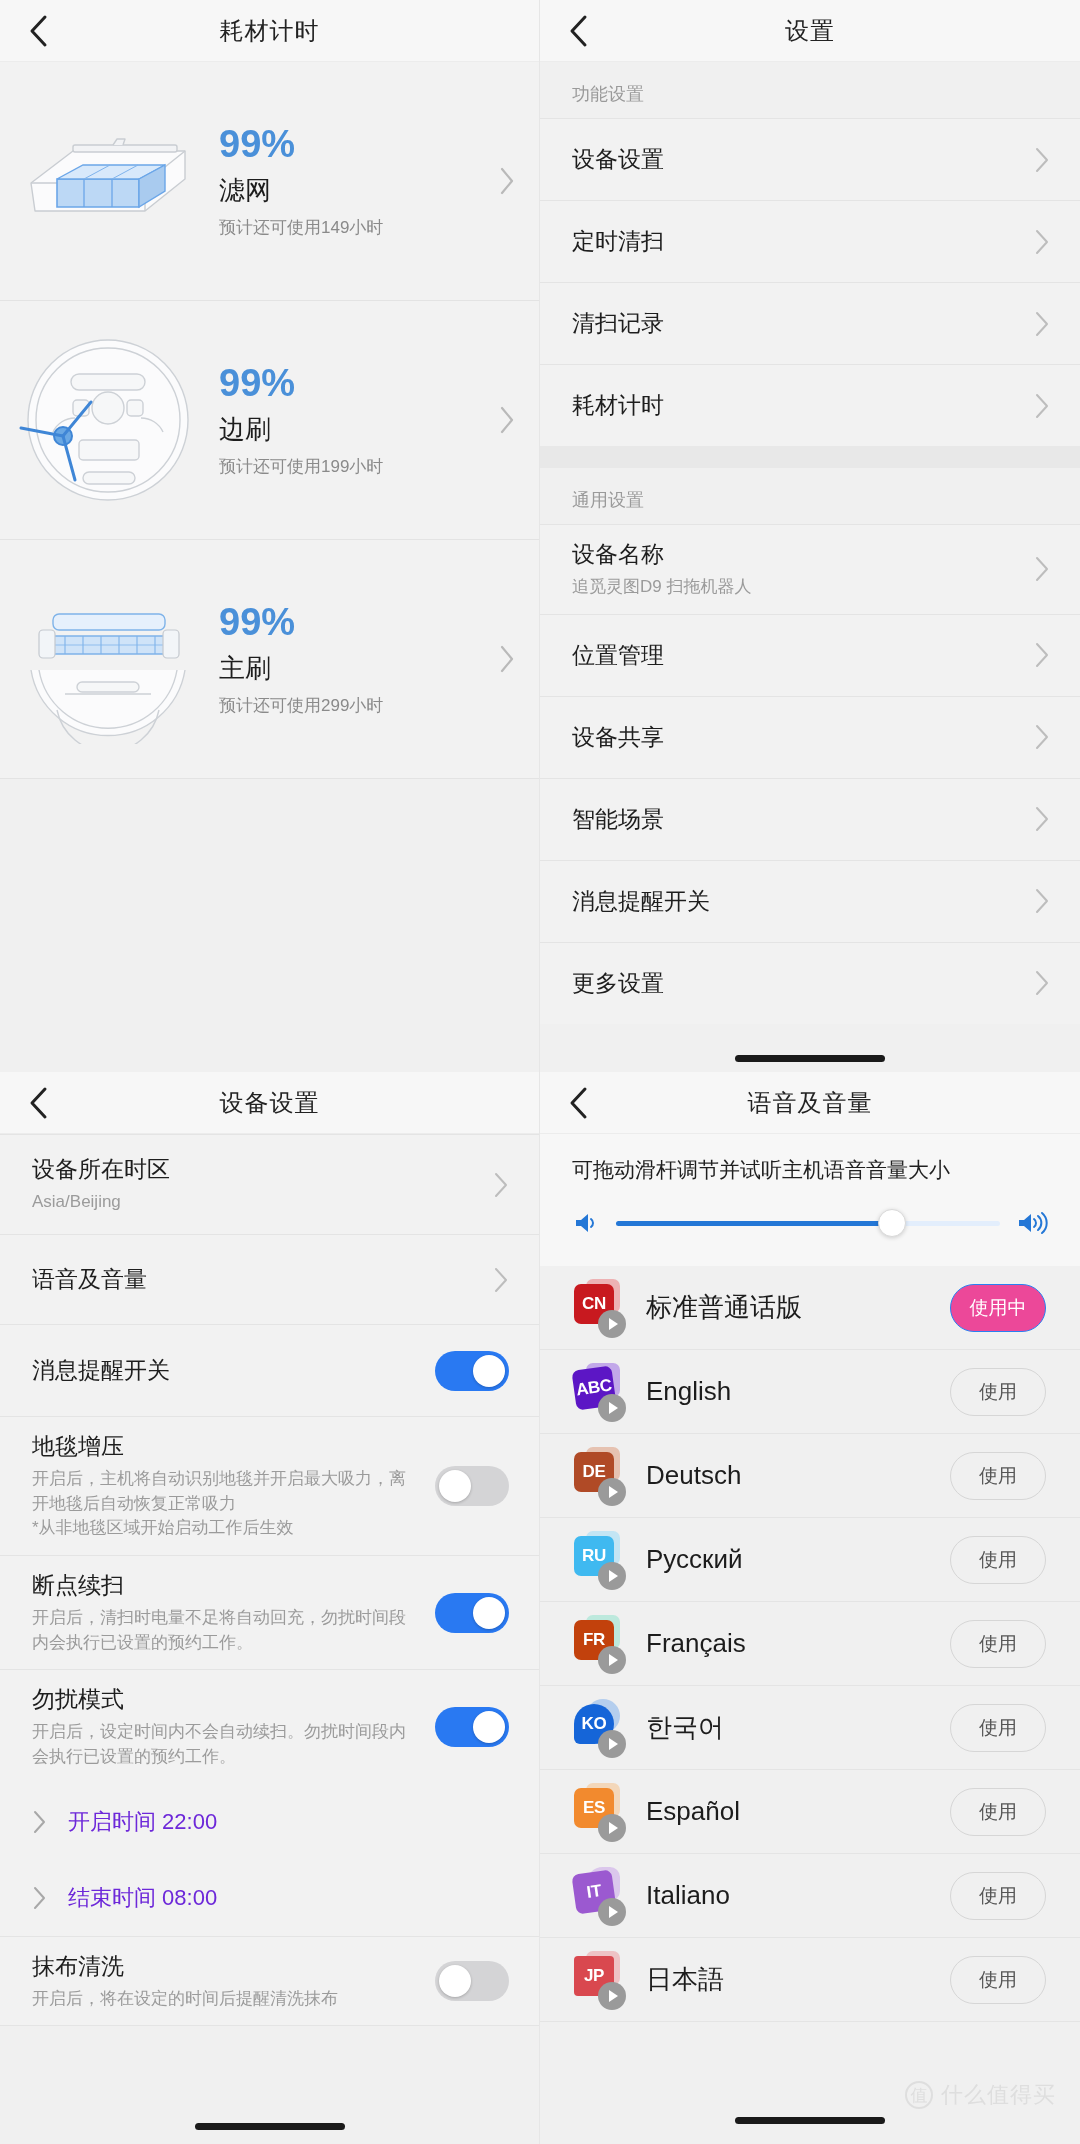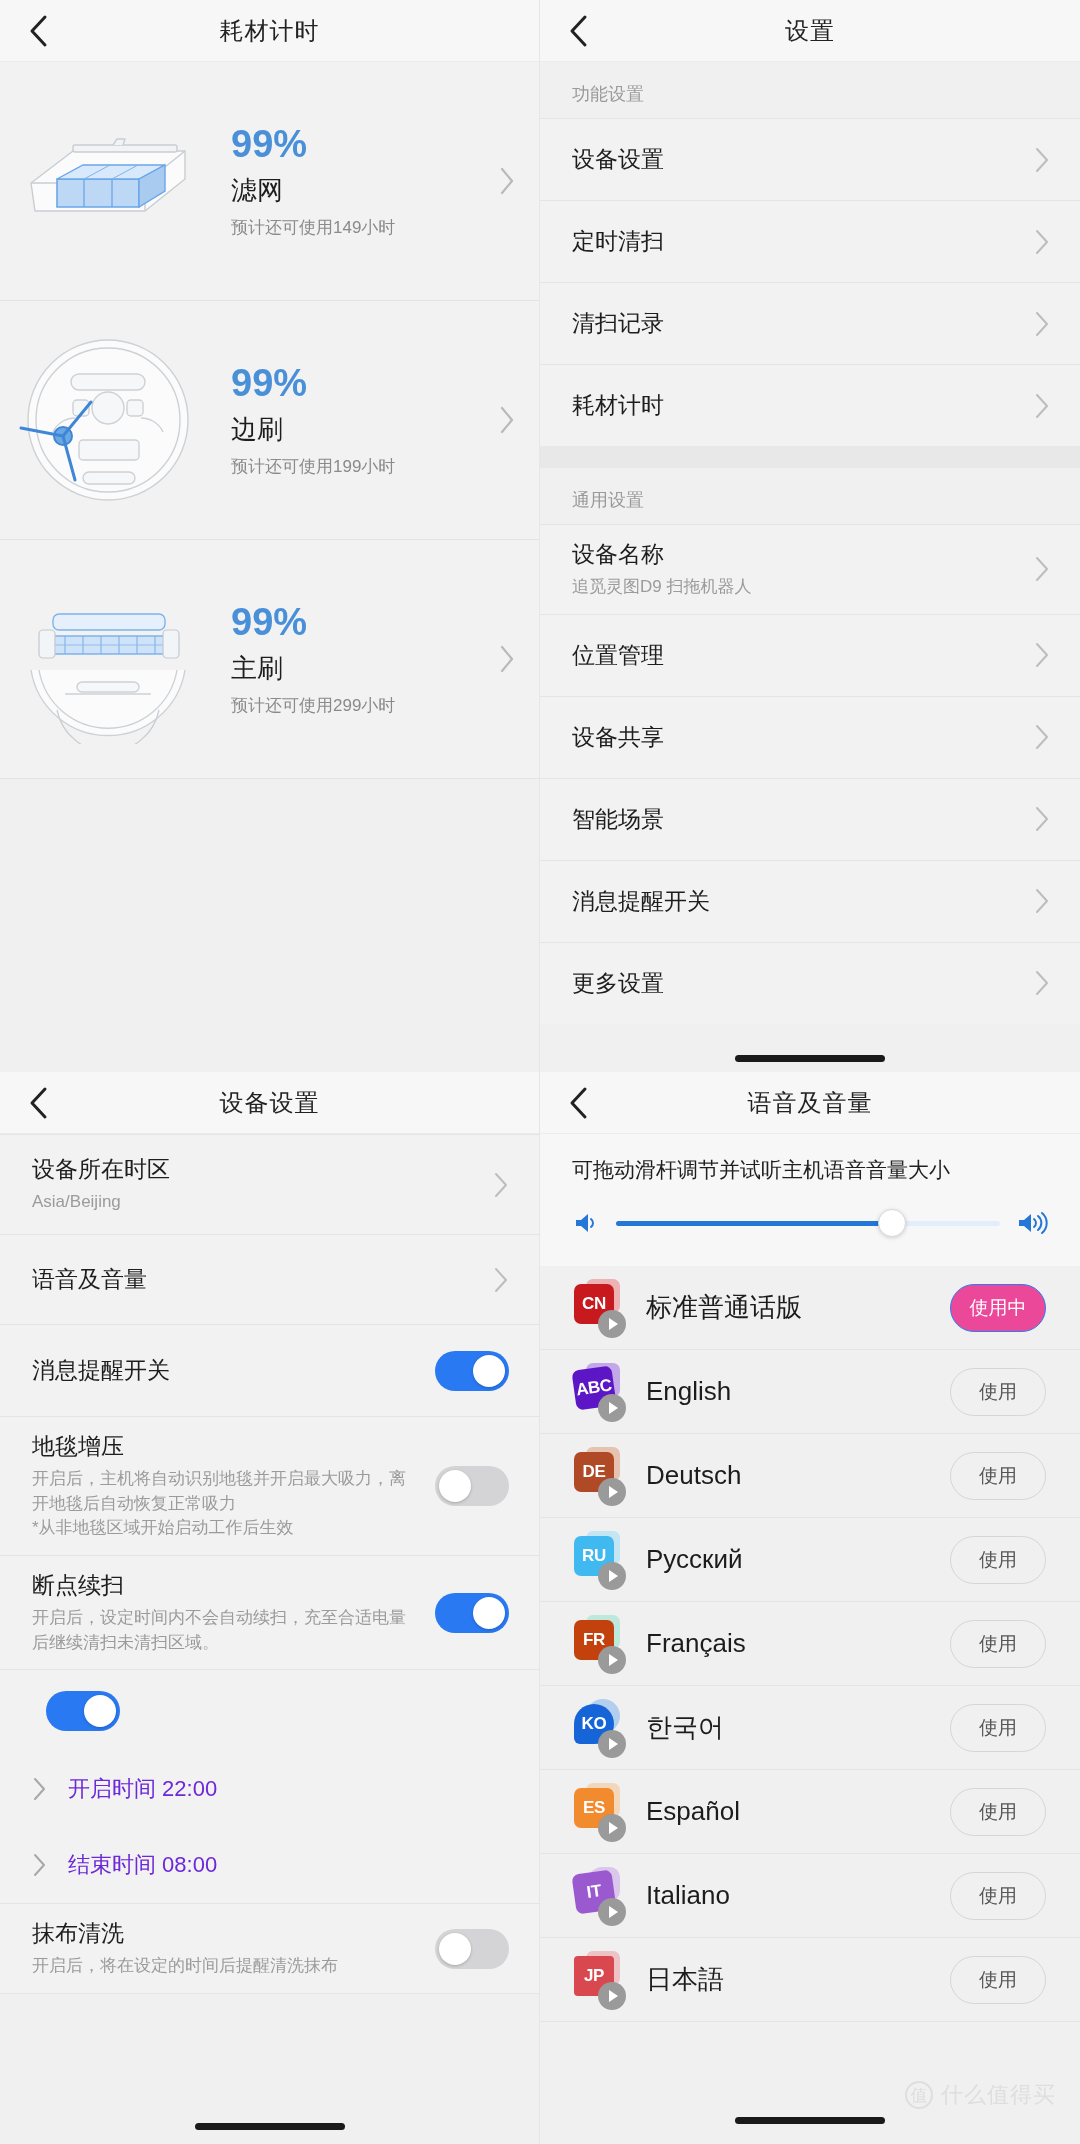--- a/index.html
+++ b/index.html
@@ -66,21 +66,21 @@
   .consumables { background:#f0f0f0; height: calc(100% - 62px); }
   .cons-row {
     position: relative;
     height: 239px;
     background: #f2f2f2;
     display: flex;
     align-items: center;
     border-bottom: 1px solid #e3e3e3;
   }
   .cons-art { width: 215px; display:flex; align-items:center; justify-content:center; }
-  .cons-info { flex: 1; padding-left: 4px; margin-left: 12px; }
+  .cons-info { flex: 1; padding-left: 4px; }
   .cons-pct { font-size: 38px; color: #4a90d9; font-weight: 600; line-height: 1.15; }
   .cons-name { font-size: 26px; color: #1d1d1d; margin-top: 8px; line-height: 1.2; }
   .cons-sub { font-size: 17px; color: #8a8a8a; margin-top: 10px; }
   .cons-chev { width: 64px; display:flex; align-items:center; justify-content:center; }
 
   
   .group-label {
     font-size: 18px; color: #9a9a9a;
     padding: 20px 32px 12px 32px;
   }
@@ -530,28 +530,32 @@
 *从非地毯区域开始启动工作后生效</div>
         </div>
         <div class="toggle off">
             <div class="knob"></div>
           </div>
       </div>
 
       <div class="row">
         <div class="labels">
           <div class="lab">断点续扫</div>
-          <div class="sub">开启后，设定时间内不会自动续扫，充至合适电量后继续清扫未清扫区域。</div>
+          <div class="sub">开启后，清扫时电量不足将自动回充，勿扰时间段内会执行已设置的预约工作。</div>
         </div>
         <div class="toggle on">
             <div class="knob"></div>
           </div>
       </div>
 
       <div class="row">
+        <div class="labels">
+          <div class="lab">勿扰模式</div>
+          <div class="sub">开启后，设定时间内不会自动续扫。勿扰时间段内会执行已设置的预约工作。</div>
+        </div>
         <div class="toggle on">
             <div class="knob"></div>
           </div>
       </div>
 
       <div class="timerow">
         <div class="tchev">
           <svg width="16" height="26" viewBox="0 0 16 26">
               <polyline points="3,3 12,13 3,23" fill="none" stroke="#a8a8a8" stroke-width="2" stroke-linecap="round" stroke-linejoin="round"></polyline>
             </svg>

